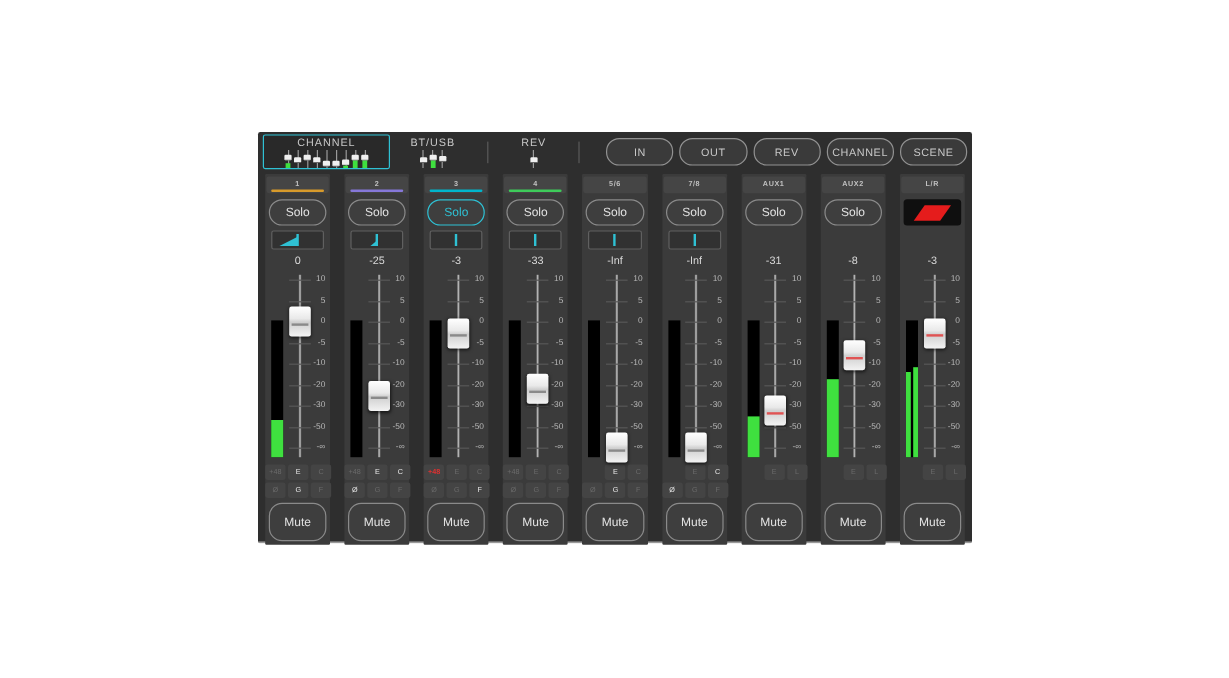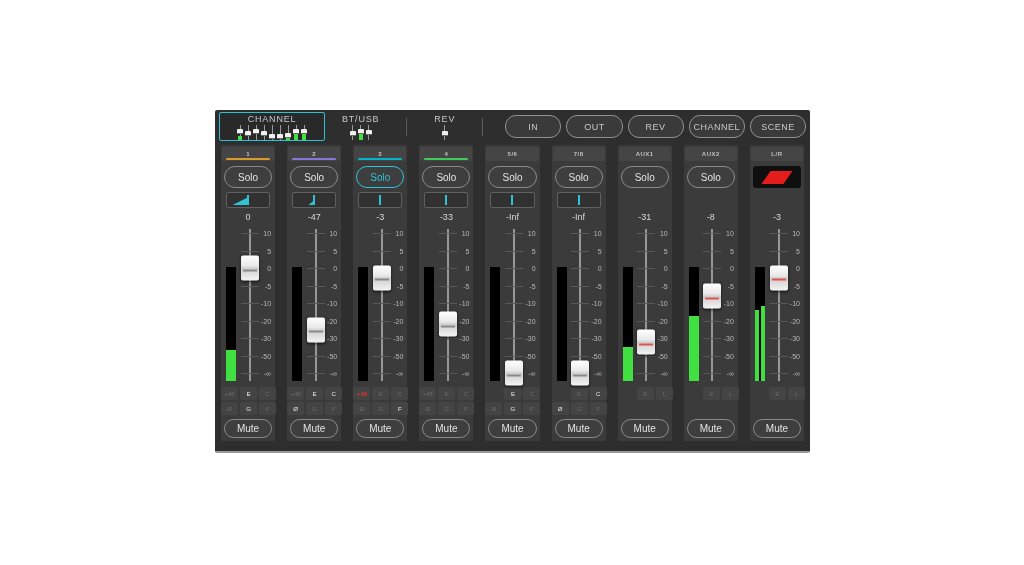--- a/index.html
+++ b/index.html
@@ -59,21 +59,21 @@
     border-radius:2px;box-shadow:0 1px 3px rgba(0,0,0,0.65);}
   .cap::after{content:"";position:absolute;left:2px;right:2px;top:54%;height:2px;background:#8a8a8a;}
   .cap.red::after{background:#e05353;}
   .btngrid{height:28px;margin:2px auto 0;width:55px;display:grid;
     grid-template-columns:repeat(3,1fr);gap:2px;align-content:start;}
   .bcell{background:#444444;border-radius:2px;font-size:6px;color:#6a6a6a;display:flex;
     align-items:center;justify-content:center;height:13px;}
   .bcell.on{color:#e8e8e8;}
   .bcell.red{color:#e03030;font-weight:bold;}
   .bcell.empty{visibility:hidden;}
-  .mute-row{height:19px;margin:4px 3px 3px;}
+  .mute-row{height:32px;margin:4px 3px 3px;}
 </style>
 </head>
 <body>
 
 <div class="panel">
   <div class="topbar">
     <div class="tabs" id="tabs">
         <div class="tab active">
           <span class="tab-label">CHANNEL</span>
           <div class="minifaders">
@@ -227,21 +227,21 @@
         </div>
         <div class="solo-row">
           <div class="pill">Solo</div>
         </div>
         <div class="pan-row">
           <div class="pan-box">
             <i class="pan-line"></i>
             <i class="pan-wedge small"></i>
           </div>
         </div>
-        <div class="value">-47</div>
+        <div class="value">-25</div>
         <div class="fader">
           <div class="meter">
             <i class="bar" style="height: 0%;"></i>
           </div>
           <i class="track"></i>
           <div class="scaleArea">
             <i class="tick" style="top: 0%;"></i>
             <span class="slabel" style="top: 0%;">10</span>
             <i class="tick" style="top: 12.5%;"></i>
             <span class="slabel" style="top: 12.5%;">5</span>

